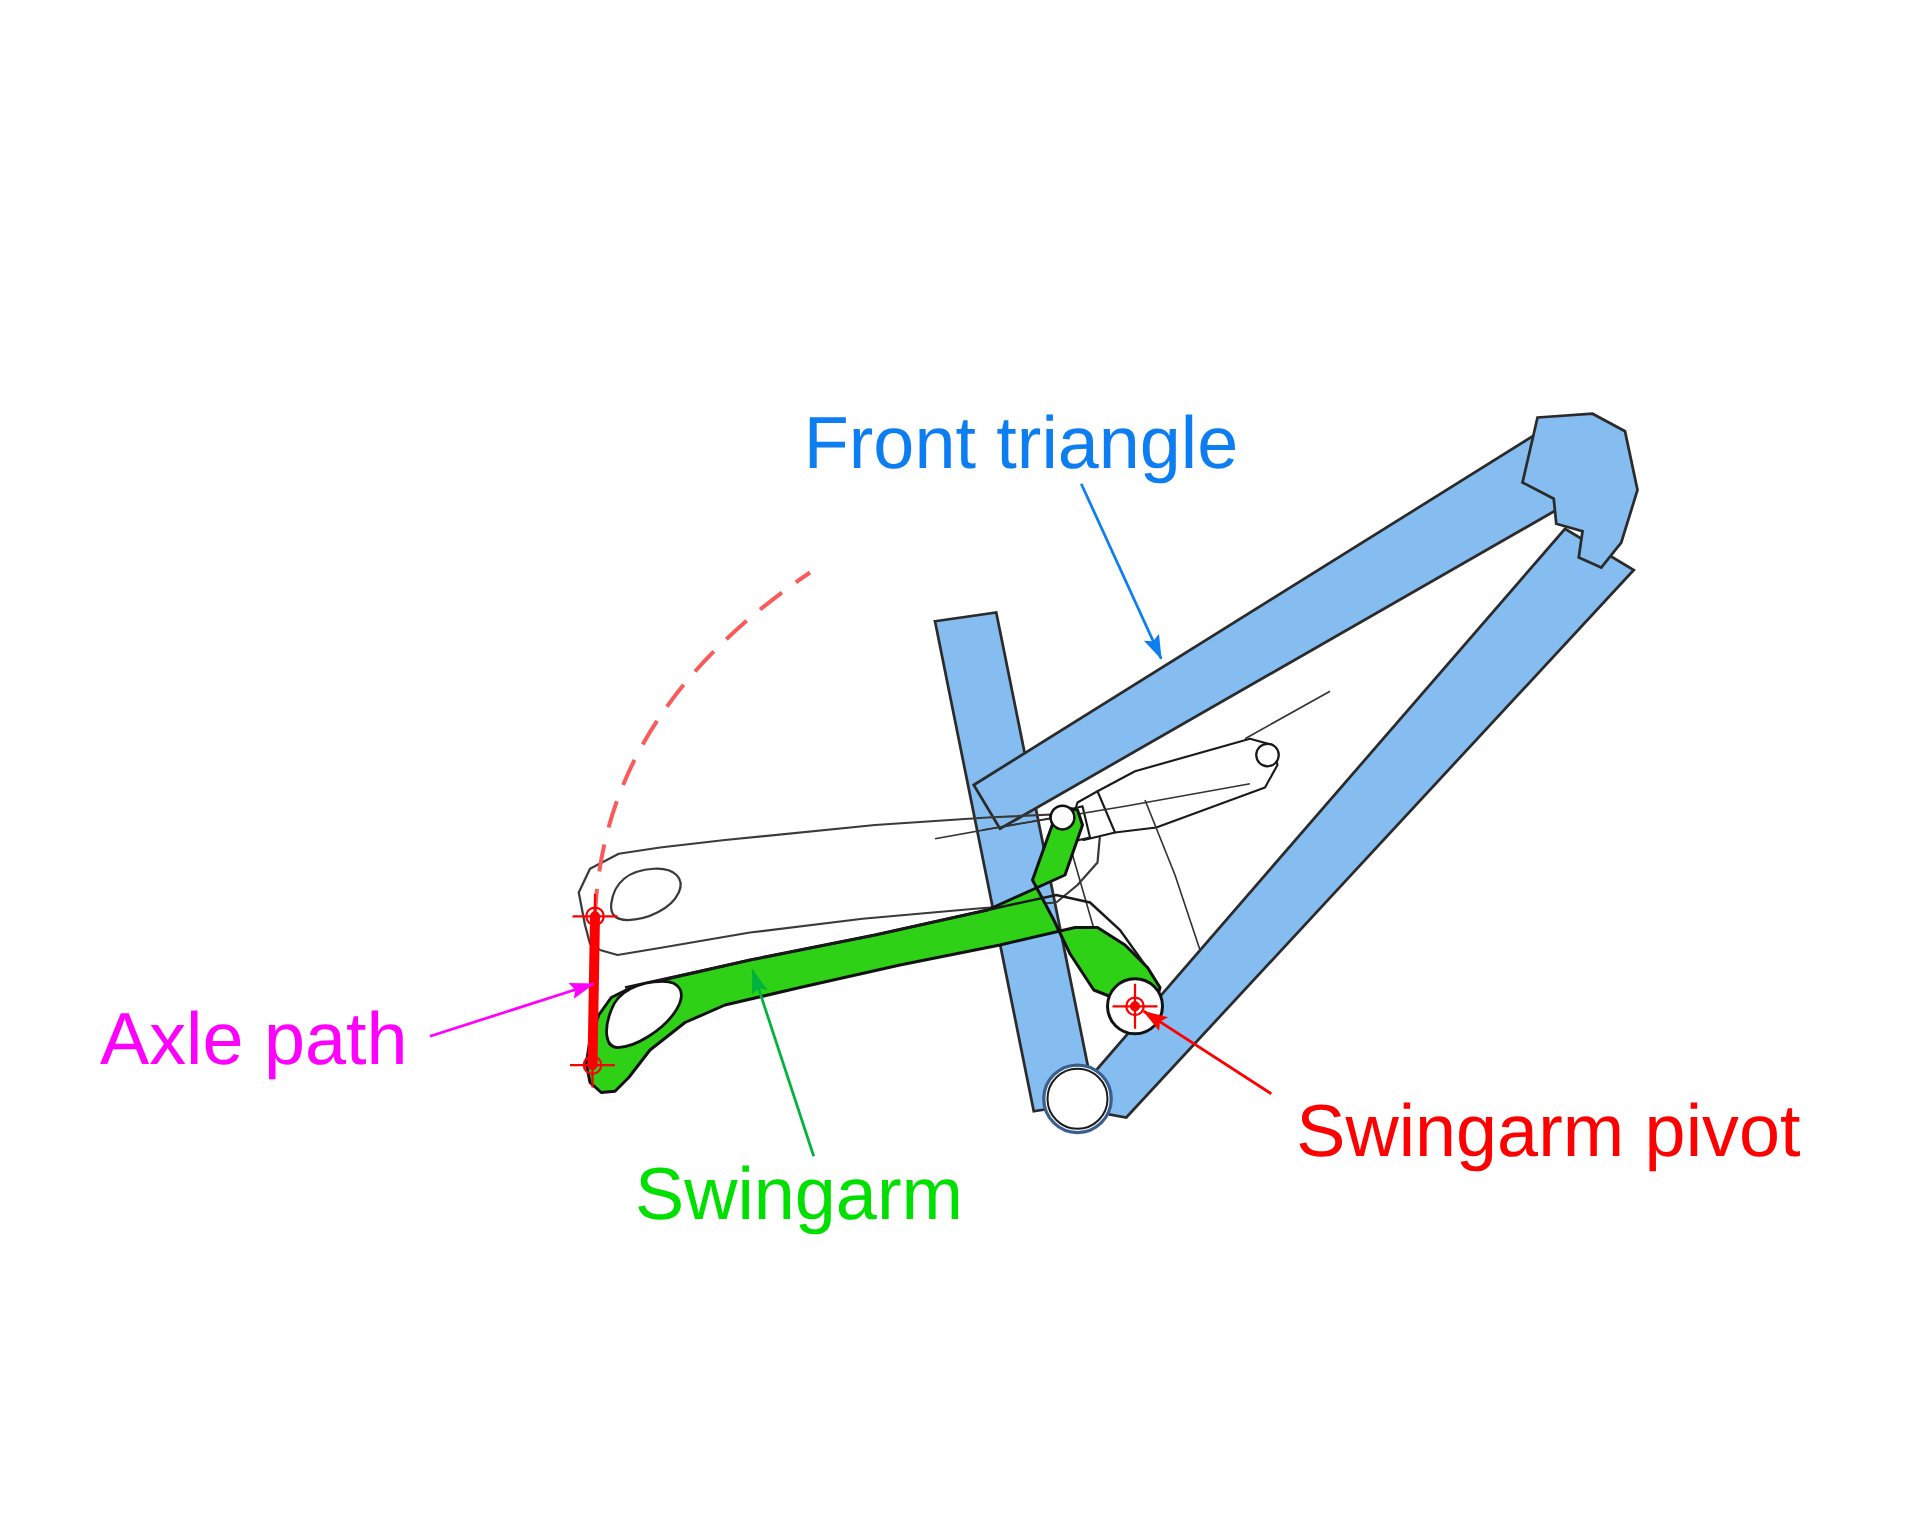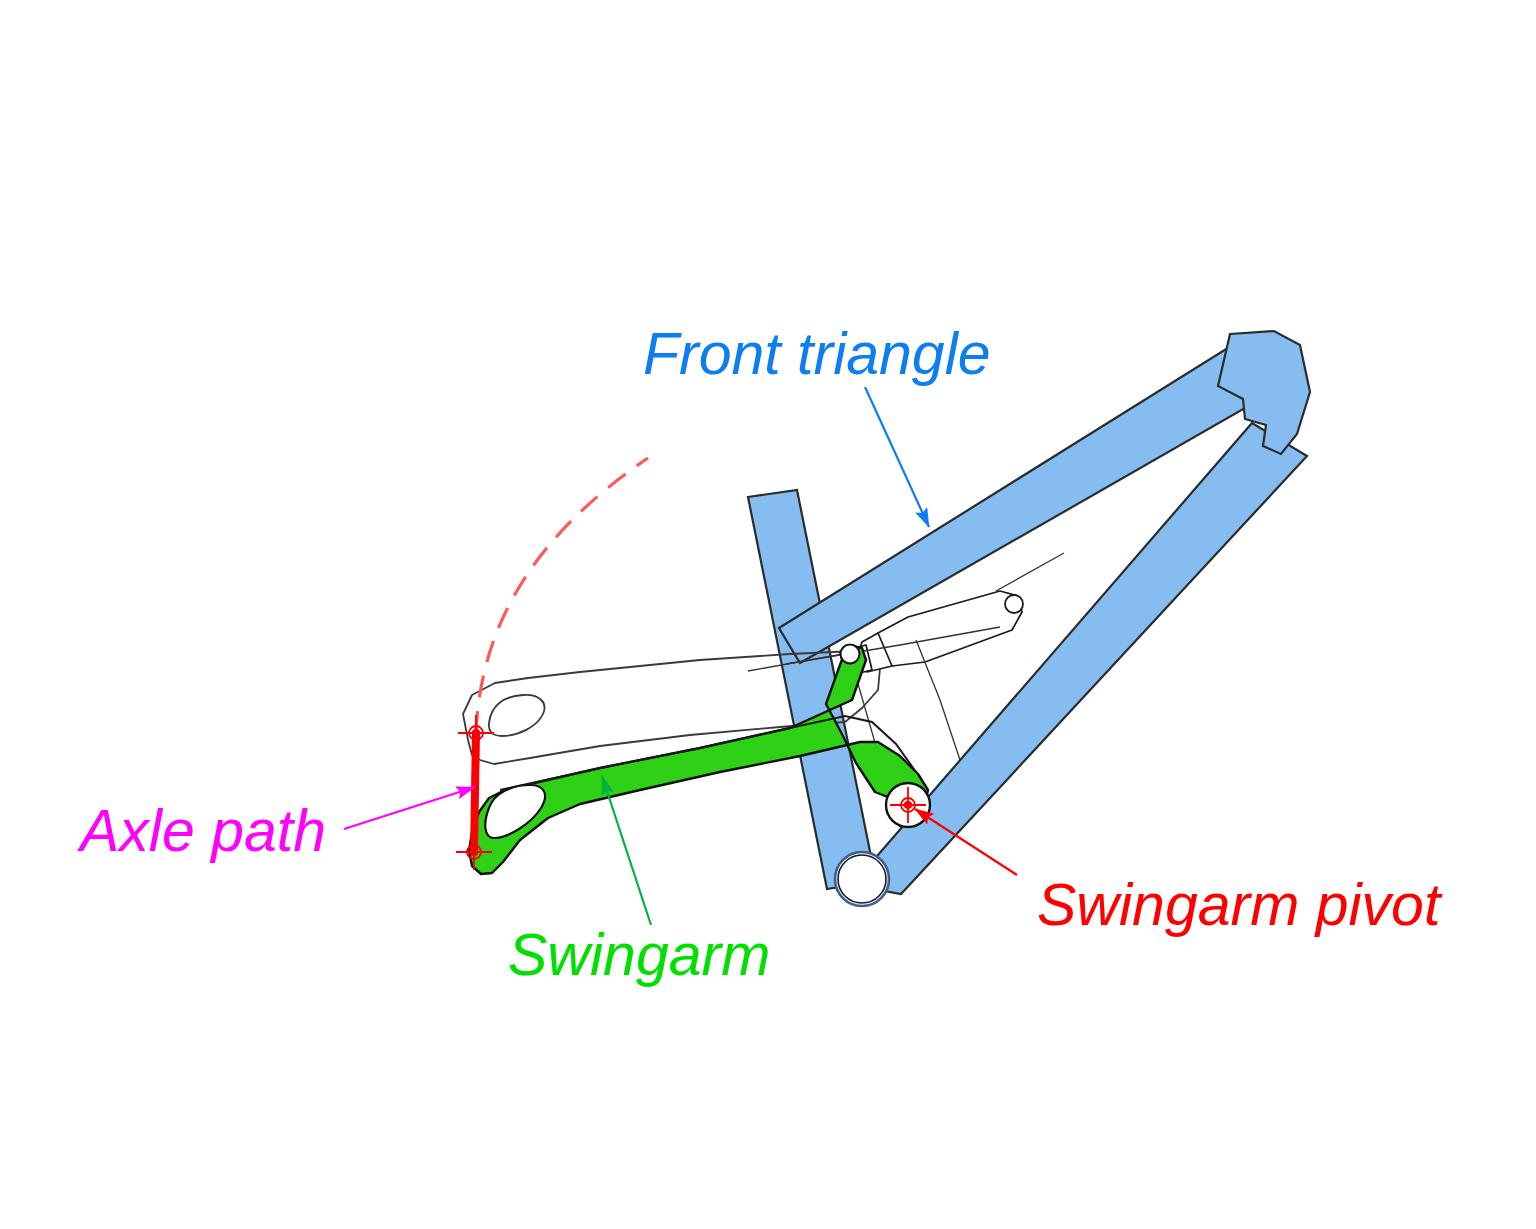--- a/index.html
+++ b/index.html
@@ -11,21 +11,20 @@
     width: 1536px;
     height: 1229px;
     font-family: "Liberation Sans", sans-serif;
     overflow: hidden;
   }
   #diagram-root {
     position: relative;
     width: 1536px;
     height: 1229px;
     background: #ffffff;
-    font-style: italic;
   }
   svg#bike-svg {
     position: absolute;
     left: 0;
     top: 0;
     width: 1536px;
     height: 1229px;
     display: block;
   }
   .label-text {

